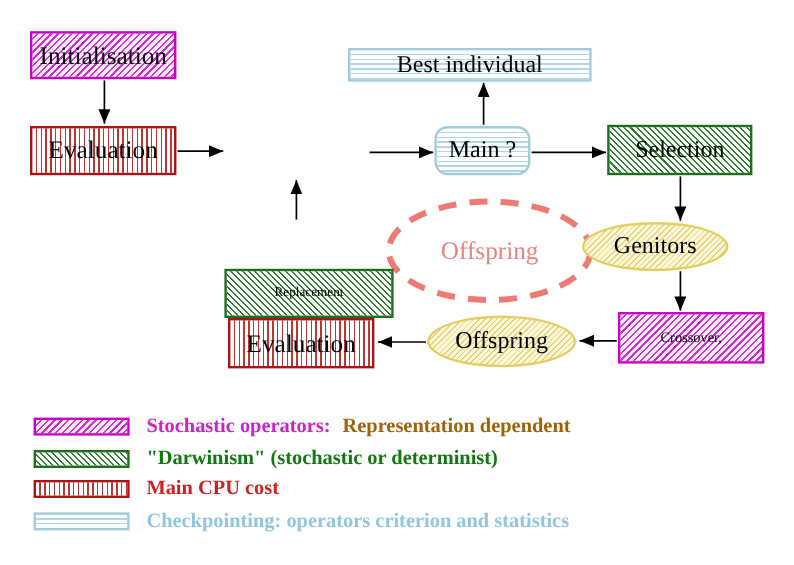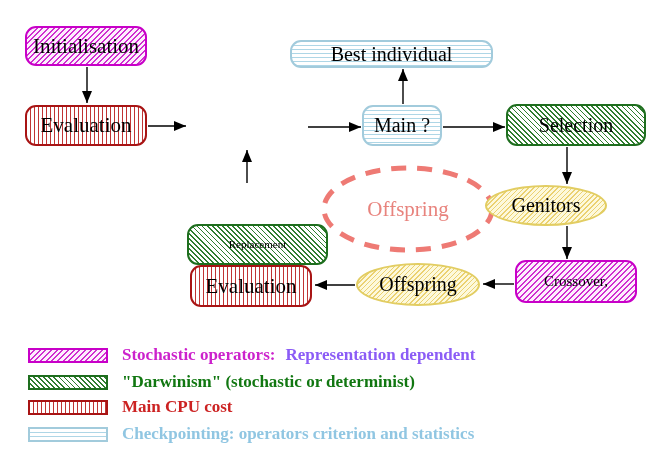--- a/index.html
+++ b/index.html
@@ -19,21 +19,20 @@
   .node {
     position: absolute;
     display: flex;
     align-items: center;
     justify-content: center;
     box-sizing: border-box;
     color: #000000;
     z-index: 2;
     text-align: center;
     line-height: 1.05;
-    border-radius: 11px;
   }
   .hatch-magenta {
     border: 2px solid #c800c8;
     background: repeating-linear-gradient(135deg, #fdeefd 0 2.6px, #d02ed0 2.6px 4px);
   }
   .hatch-green {
     border: 2px solid #1e6e1e;
     background: repeating-linear-gradient(45deg, #ffffff 0 2.4px, #2f7d2f 2.4px 3.6px);
   }
   .stripes-red {
@@ -50,24 +49,24 @@
     border-radius: 50%;
   }
   .fs-big { font-size: 21px; }
   .fs-mid { font-size: 20px; }
 
   #initialisation    { left: 25px;  top: 26px;  width: 122px; height: 40px; }
   #best-individual   { left: 290px; top: 40px;  width: 203px; height: 28px; font-size: 20px; }
   #evaluation-top    { left: 25px;  top: 105px; width: 122px; height: 41px; }
   #parents           { left: 186px; top: 105px; width: 121px; height: 42px; }
   #stop              { left: 362px; top: 105px; width: 80px;  height: 41px; border-radius: 11px; }
-  #selection         { left: 506px; top: 104px; width: 140px; height: 42px; }
+  #selection         { left: 506px; top: 104px; width: 121px; height: 42px; }
   #replacement       { left: 187px; top: 184px; width: 141px; height: 41px; font-size: 11px; margin-top: 40px; }
   #genitors          { left: 485px; top: 185px; width: 122px; height: 41px; }
-  #crossover-mutation{ left: 515px; top: 260px; width: 122px; height: 43px; font-size: 15px; line-height: 1.25; }
+  #crossover-mutation{ left: 515px; top: 260px; width: 122px; height: 43px; font-size: 12px; line-height: 1.25; }
   #evaluation-bottom { left: 190px; top: 265px; width: 122px; height: 42px; }
   #offspring         { left: 356px; top: 263px; width: 124px; height: 43px; }
 
   #generation-label {
     position: absolute;
     left: 333px; top: 197px;
     width: 150px;
     text-align: center;
     font-size: 21px;
     color: #e8837d;
@@ -85,21 +84,21 @@
     left: 122px;
     font-size: 17px;
     font-weight: bold;
     white-space: nowrap;
   }
   #legend-swatch-0 { top: 348px; }
   #legend-swatch-1 { top: 375px; }
   #legend-swatch-2 { top: 400px; }
   #legend-swatch-3 { top: 427px; }
   #legend-text-0 { top: 345px; color: #cc22cc; }
-  #legend-text-0 .seg2 { color: #8b5cf6; margin-left: 10px; }
+  #legend-text-0 .seg2 { color: #a16207; margin-left: 10px; }
   #legend-text-1 { top: 372px; color: #117711; }
   #legend-text-2 { top: 397px; color: #cc2222; }
   #legend-text-3 { top: 424px; color: #90c6e2; }
 </style>
 </head>
 <body>
 
 <div id="canvas">
 
   <svg id="arrows" width="662" height="471" viewBox="0 0 662 471">

